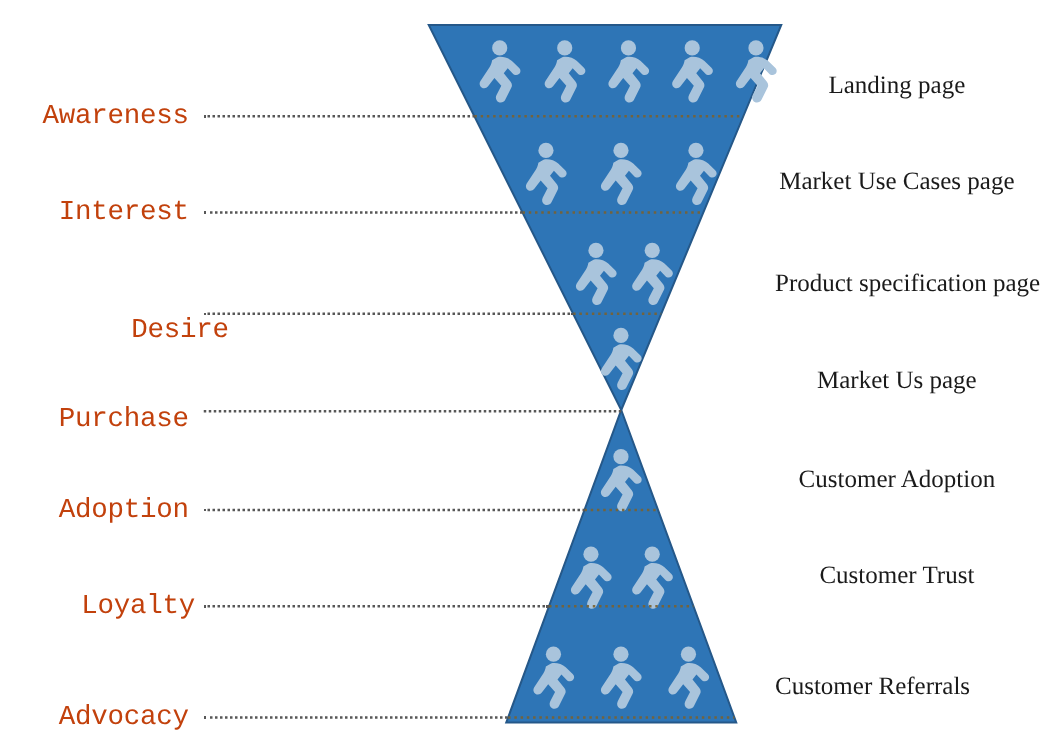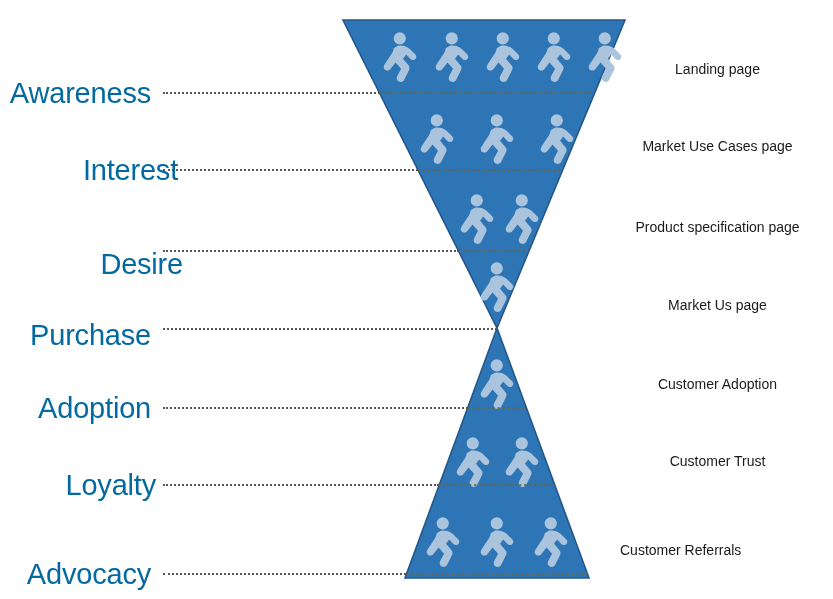--- a/index.html
+++ b/index.html
@@ -12,32 +12,32 @@
   }
   #canvas {
     position: relative;
     width: 833px;
     height: 599px;
     background: #ffffff;
     overflow: hidden;
   }
   .stage-label {
     position: absolute;
-    font-family: Liberation Sans, sans-serif;
-    font-size: 29px;
-    color: #0369a1;
+    font-family: Liberation Mono, monospace;
+    font-size: 22px;
+    color: #c2410c;
     white-space: nowrap;
     text-align: right;
     transform: translateY(-50%);
     letter-spacing: -0.2px;
   }
   .page-label {
     position: absolute;
-    font-family: Liberation Sans, sans-serif;
-    font-size: 14px;
+    font-family: Liberation Serif, serif;
+    font-size: 20px;
     color: #1a1a1a;
     white-space: nowrap;
     transform: translateY(-50%);
   }
   .leader {
     position: absolute;
     height: 0;
     border-top: 2px dotted #575757;
     transform: translateY(-50%);
   }
@@ -120,21 +120,21 @@
         <line x1="439.224" x2="554.776" y1="485" y2="485" stroke="#7a6230" stroke-width="2" stroke-dasharray="2 3" opacity="0.9"></line>
         <line x1="406.472" x2="587.528" y1="574" y2="574" stroke="#7a6230" stroke-width="2" stroke-dasharray="2 3" opacity="0.9"></line>
       </g>
   </svg>
 
   <div id="labels-layer">
       <div class="leader" style="left: 163px; top: 93px; width: 216.5px;"></div>
       <div class="stage-label" style="top: 93px; left: 0px; width: 151px;">Awareness</div>
       <div class="page-label" style="top: 69px; left: 620px; width: 195px; text-align: center;">Landing page</div>
       <div class="leader" style="left: 163px; top: 170px; width: 255px;"></div>
-      <div class="stage-label" style="top: 170px; left: 0px; width: 151px; padding-left: 27px;">Interest</div>
+      <div class="stage-label" style="top: 170px; left: 0px; width: 151px;">Interest</div>
       <div class="page-label" style="top: 146px; left: 620px; width: 195px; text-align: center;">Market Use Cases page</div>
       <div class="leader" style="left: 163px; top: 251px; width: 295.5px;"></div>
       <div class="stage-label" style="top: 264px; left: 0px; width: 151px; margin-left: 32px;">Desire</div>
       <div class="page-label" style="top: 227px; left: 620px; width: 195px; text-align: center;">Product specification page</div>
       <div class="leader" style="left: 163px; top: 329px; width: 333.632px;"></div>
       <div class="stage-label" style="top: 335px; left: 0px; width: 151px;">Purchase</div>
       <div class="page-label" style="top: 305px; left: 620px; width: 195px; text-align: center;">Market Us page</div>
       <div class="leader" style="left: 163px; top: 408px; width: 304.56px;"></div>
       <div class="stage-label" style="top: 408px; left: 0px; width: 151px;">Adoption</div>
       <div class="page-label" style="top: 384px; left: 620px; width: 195px; text-align: center;">Customer Adoption</div>

